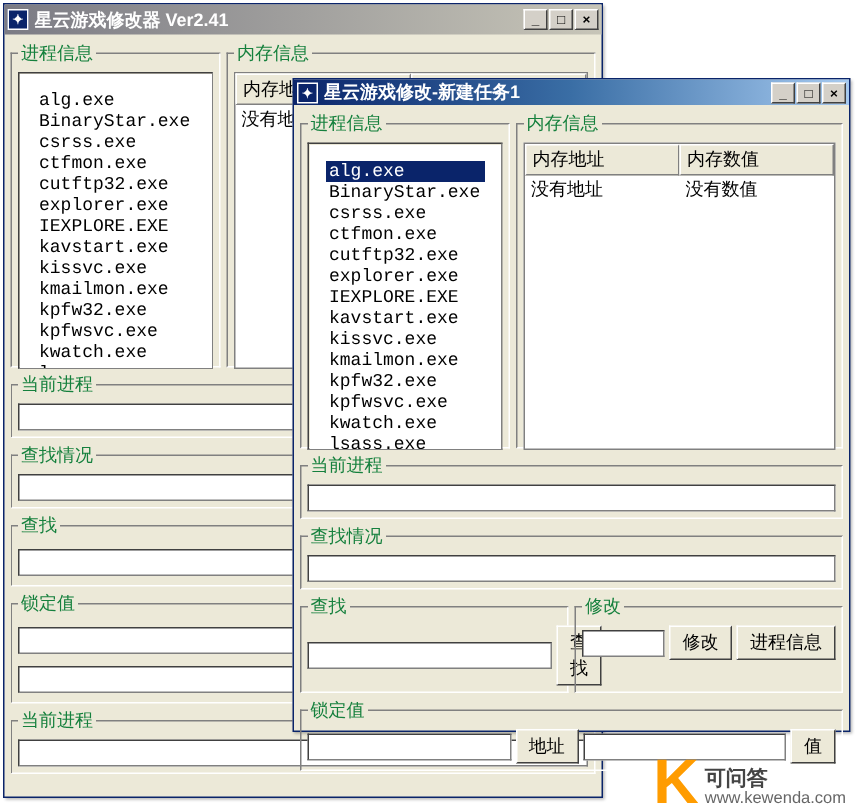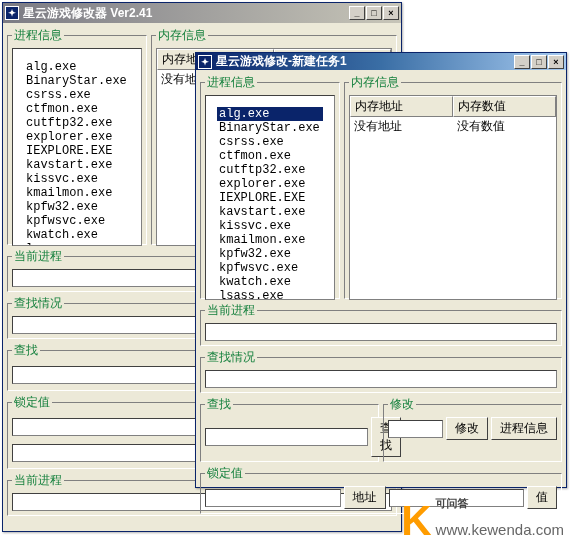--- a/index.html
+++ b/index.html
@@ -89,22 +89,22 @@
     border-bottom-color:#404040;
     padding:2px 8px;
     font-size:12px;
     cursor:pointer;
   }
   .row { display:flex; align-items:center; gap:3px; }
   .row .textin { flex:1; }
   .watermark { position:absolute; right:6px; bottom:2px; display:flex; align-items:flex-end; gap:4px;}
   .wm-k { font-family:Arial; font-size:42px; font-weight:900; color:#ff9c00; line-height:0.8;}
   .wm-text { display:flex;flex-direction:column; line-height:1.1;}
-  .wm-cn { font-size:11px; color:#444; font-weight:bold;}
-  .wm-url { font-size:15px; color:#666;margin-top:12px;}
+  .wm-cn { font-size:14px; color:#444; font-weight:bold;}
+  .wm-url { font-size:11px; color:#666;}
 </style>
 </head>
 <body>
 
 <div class="window" style="left:2px; top:2px; width:400px; height:530px;">
   <div class="titlebar titlebar-inactive">
     <span class="title-icon">✦</span>
     <span class="title-text">星云游戏修改器 Ver2.41</span>
     <div class="winbtns">
       <div class="winbtn">_</div>

